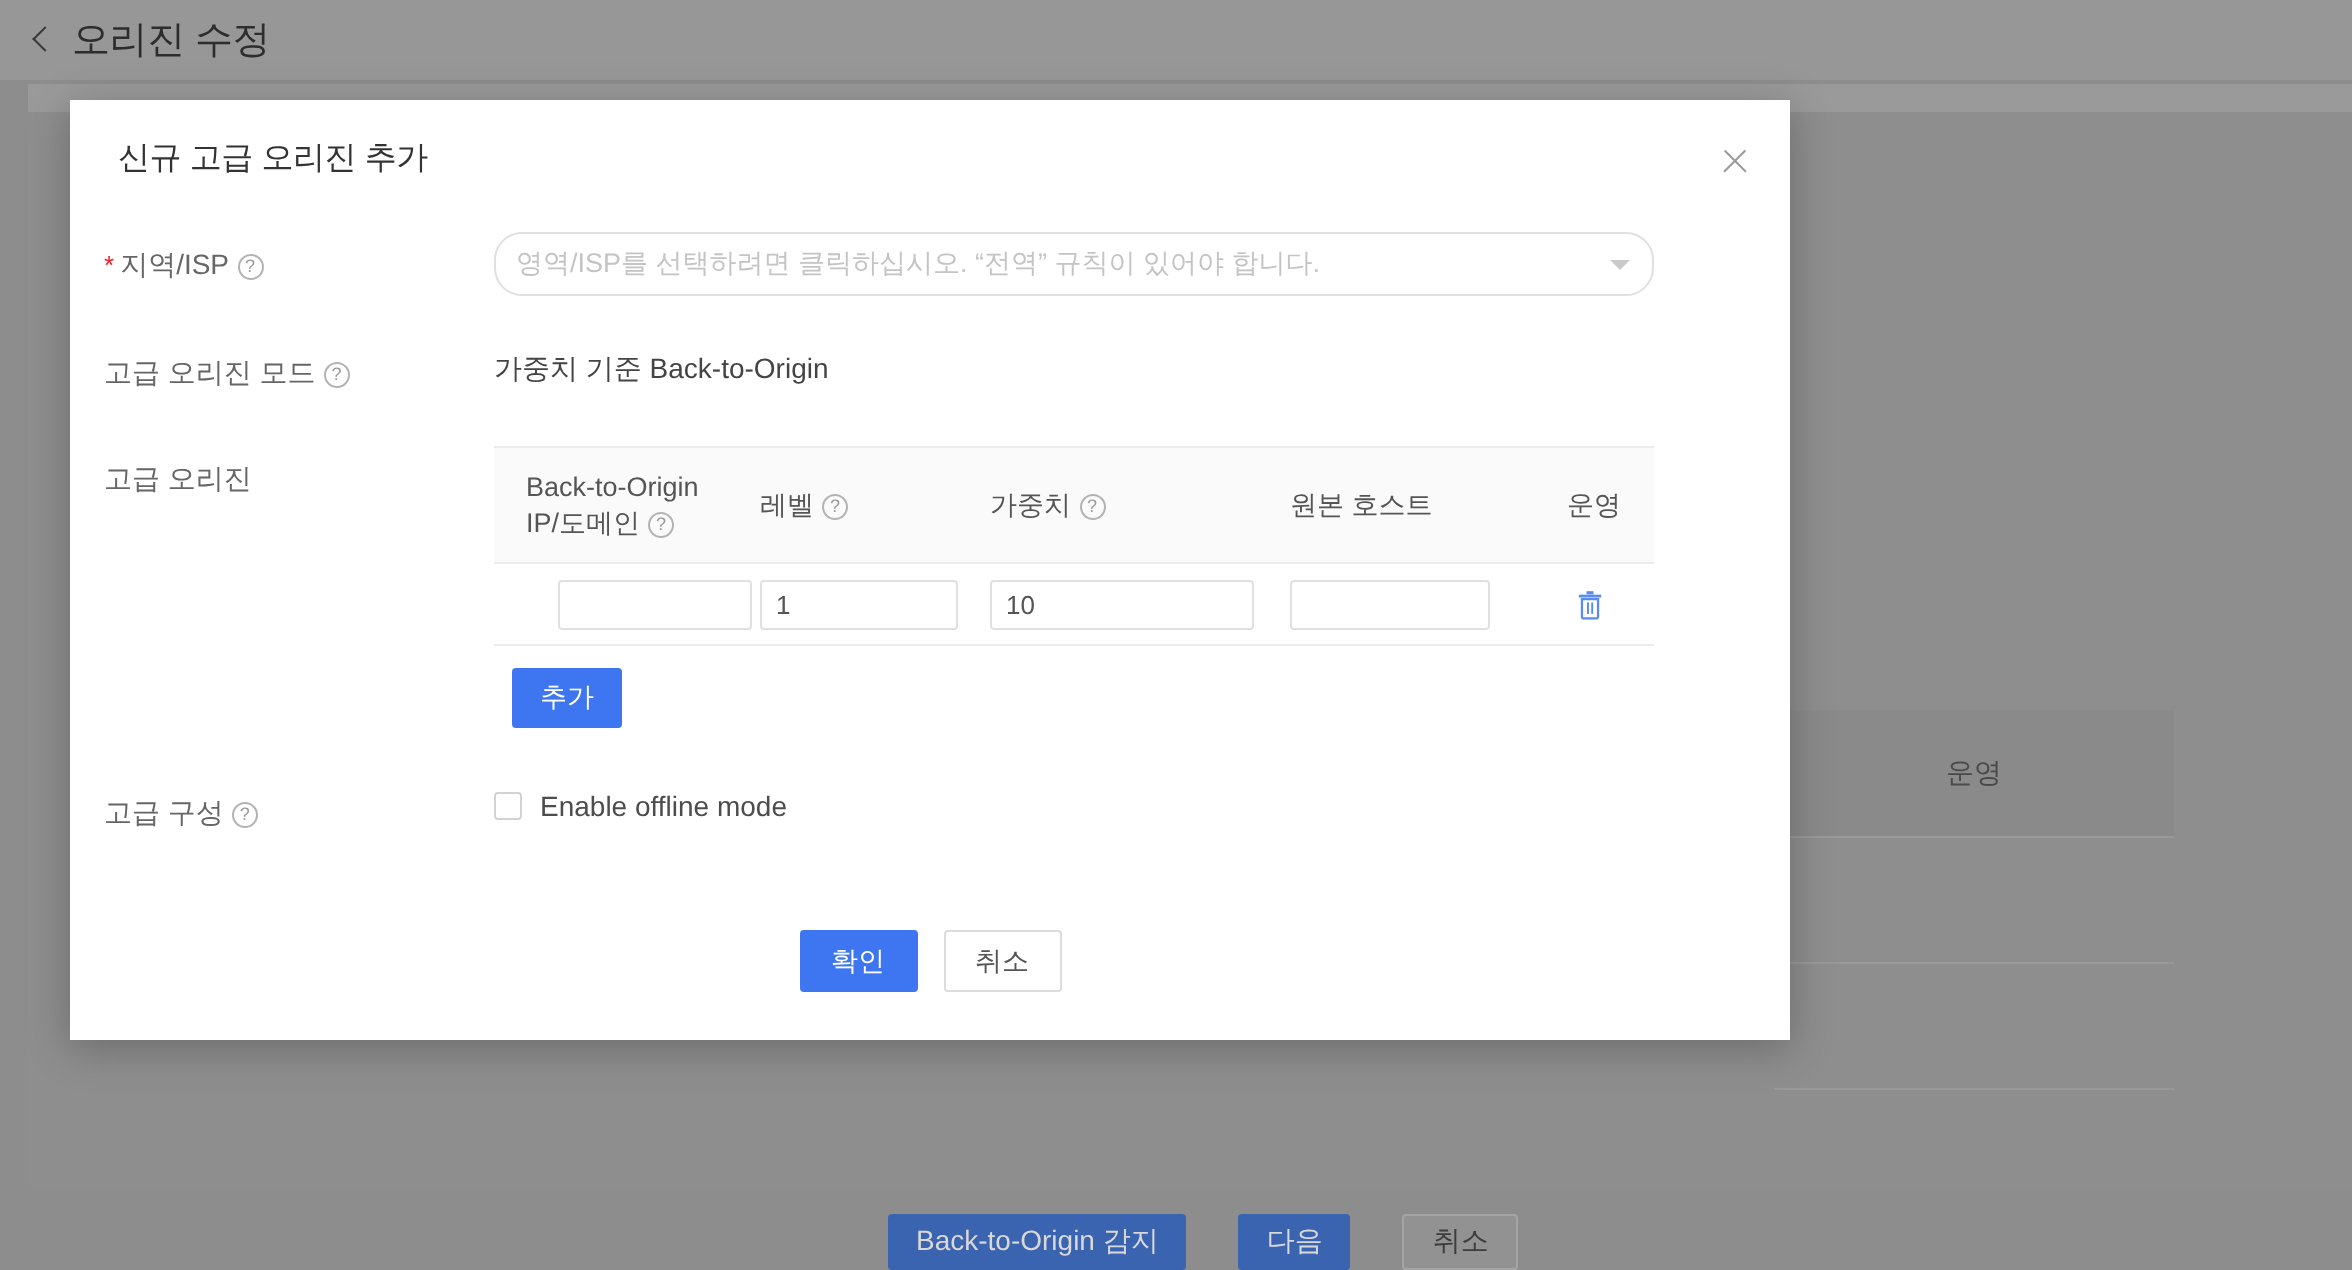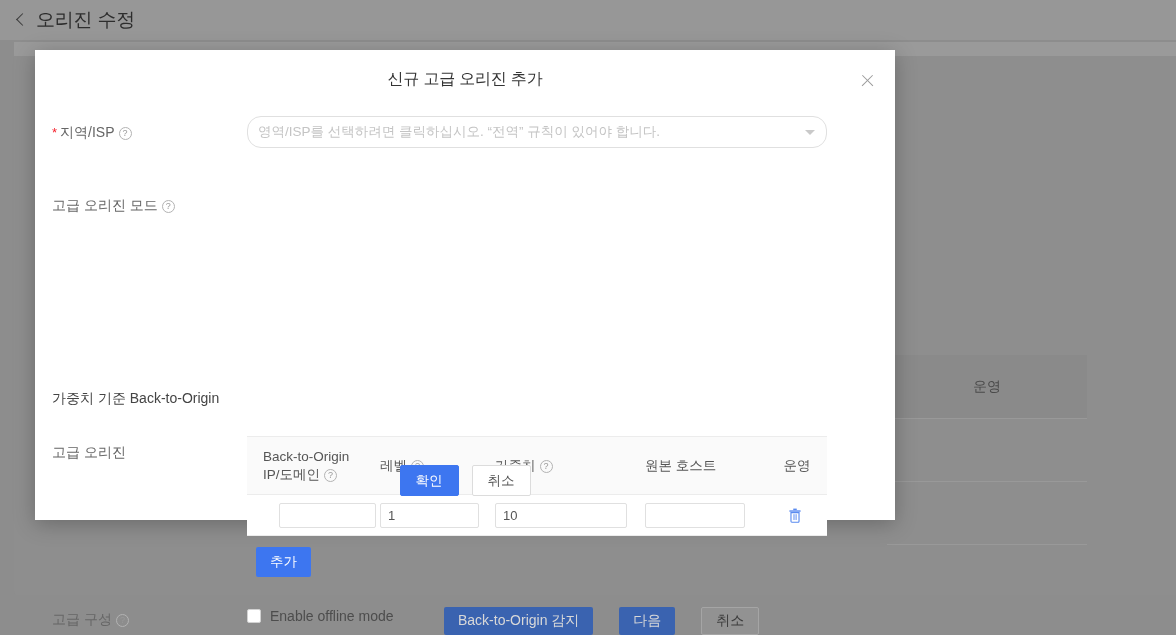--- a/index.html
+++ b/index.html
@@ -129,21 +129,20 @@
     width: 860px; height: 470px;
     background: #ffffff;
     box-shadow: 0 4px 20px rgba(0,0,0,0.25);
   }
   .modal-header {
     position: relative;
     height: 58px;
     display: flex;
     align-items: center;
     padding: 0 24px 0 24px;
-    justify-content: center;
   }
   .modal-title {
     font-size: 16px;
     color: #333333;
     letter-spacing: -0.2px;
   }
   .modal-close {
     position: absolute;
     right: 14px; top: 18px;
     width: 26px; height: 26px;
@@ -222,21 +221,21 @@
   .select-arrow {
     position: absolute;
     right: 11px; top: 13px;
     width: 0; height: 0;
     border-left: 5px solid transparent;
     border-right: 5px solid transparent;
     border-top: 5px solid #c9c9c9;
   }
 
   
-  .row-mode { margin-top: 41px; flex-direction: column; }
+  .row-mode { margin-top: 22px; }
   .mode-value {
     font-size: 14px;
     color: #444444;
     padding-top: 6px;
   }
 
   
   .row-origins { margin-top: 28px; }
   .origin-table {
     width: 580px;

